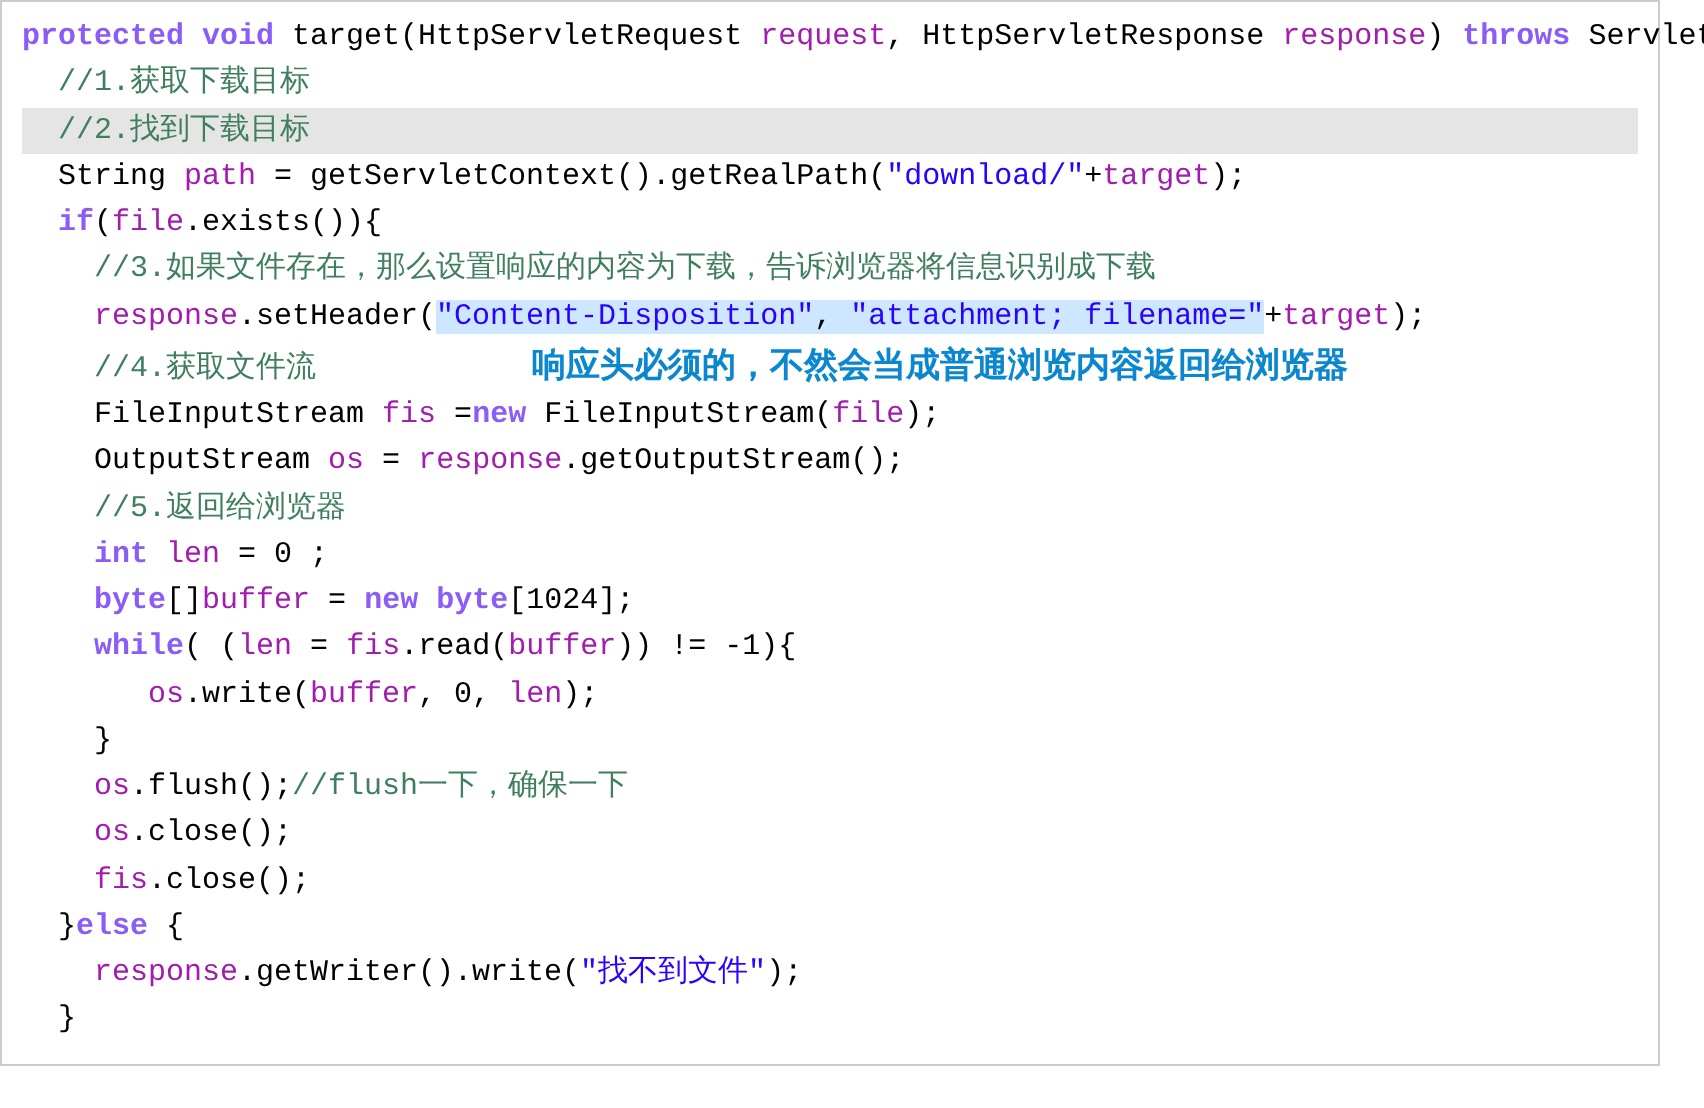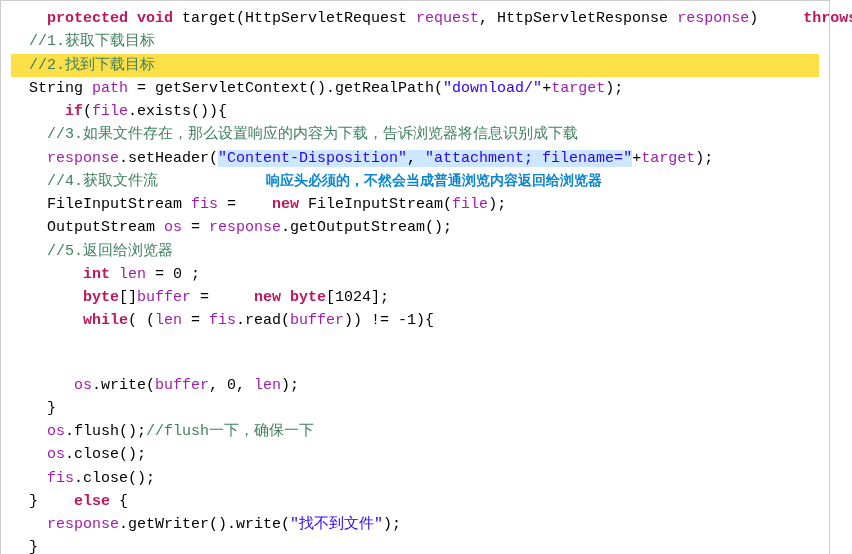--- a/index.html
+++ b/index.html
@@ -13,35 +13,35 @@
     border: 1px solid #ccc;
     padding: 6px 10px 10px 10px;
     width: 830px;
     box-sizing: border-box;
     line-height: 1.55;
     color: #000;
   }
   .line {
     white-space: pre;
   }
-  .kw { color: #be185d; font-weight: bold; margin-left: 36px; }
+  .kw { color: #8b5cf6; font-weight: bold; }
   .var { color: #a21caf; }                       
   .str { color: #2a00ff; }                        
   .cm { color: #3f7f5f; }                         
-  .hl-line { background: #fde047; display:block; }
+  .hl-line { background: #e5e5e5; display:block; }
   .hl-sel { background: #cce7ff; }
   .anno {
     color: #0b87d0;
     font-family: "Microsoft YaHei", sans-serif;
     font-weight: bold;
-    font-size: 14px;
+    font-size: 17px;
   }
   .indent1 { padding-left: 2ch; }
   .indent2 { padding-left: 4ch; }
-  .indent3 { padding-left: 7ch; margin-top: 41px; }
+  .indent3 { padding-left: 7ch; }
 </style>
 </head>
 <body>
 
 <div class="code-block">
 <div class="line"><span class="kw">protected void</span><span> target(HttpServletRequest </span><span class="var">request</span><span>, HttpServletResponse </span><span class="var">response</span><span>) </span><span class="kw">throws</span><span> ServletException,</span></div>
 <div class="line indent1"><span class="cm">//1.获取下载目标</span></div>
 <div class="line hl-line indent1"><span class="cm">//2.找到下载目标</span></div>
 <div class="line indent1"><span>String </span><span class="var">path</span><span> = getServletContext().getRealPath(</span><span class="str">"download/"</span><span>+</span><span class="var">target</span><span>);</span></div>
 <div class="line indent1"><span class="kw">if</span><span>(</span><span class="var">file</span><span>.exists()){</span></div>

